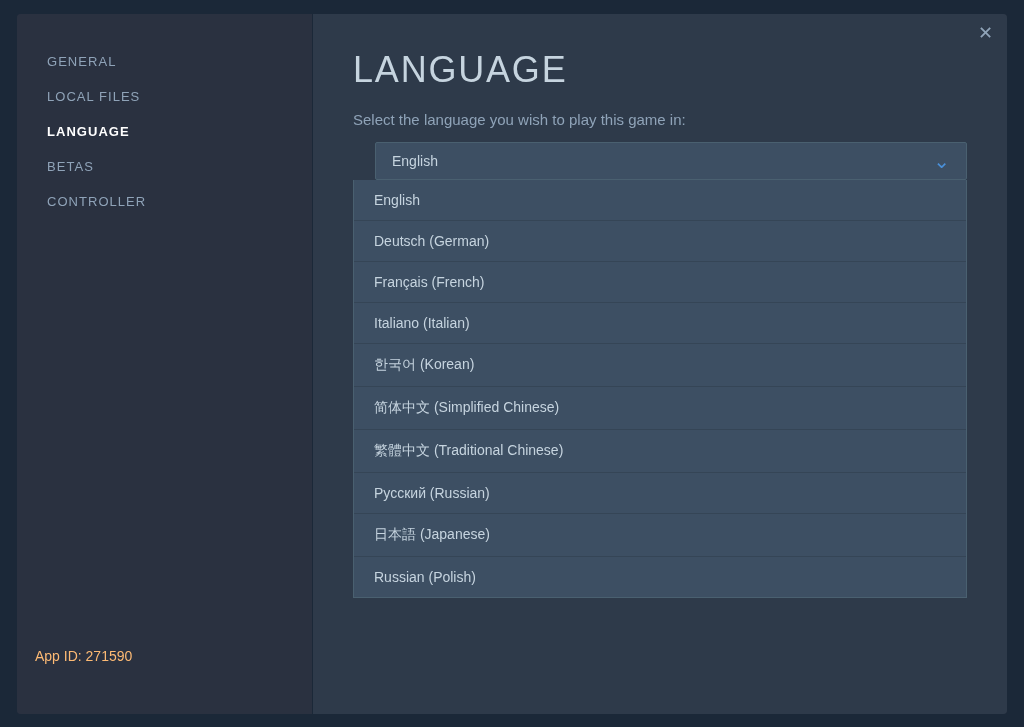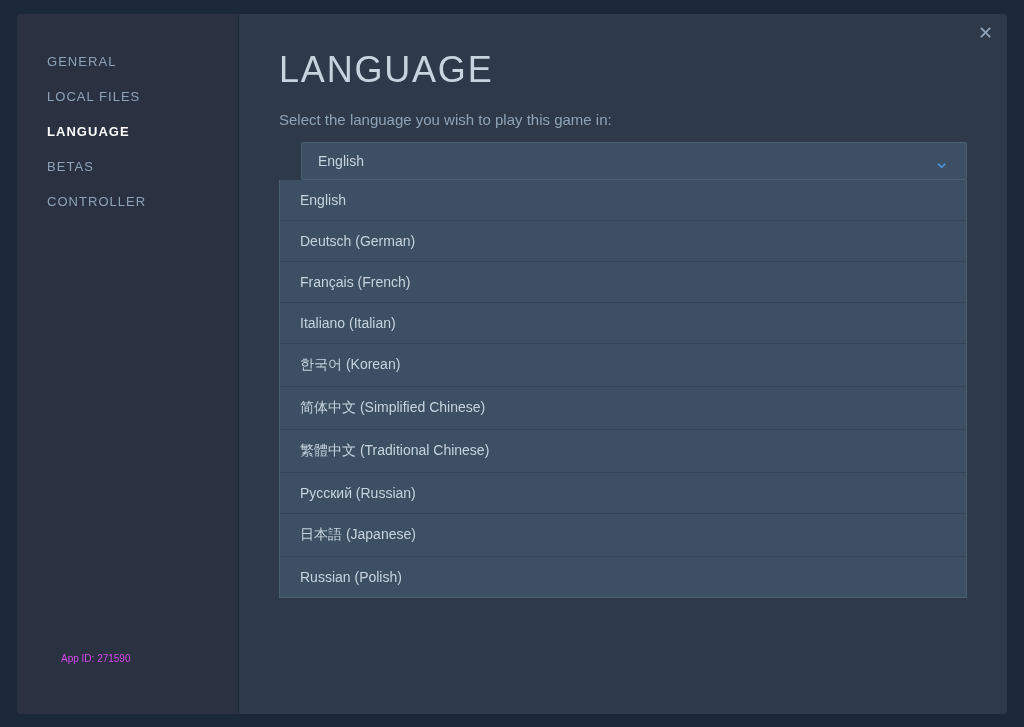--- a/index.html
+++ b/index.html
@@ -37,21 +37,21 @@
       font-size: 18px;
       cursor: pointer;
       z-index: 10;
       background: none;
       border: none;
       line-height: 1;
     }
 
     
     .sidebar {
-      width: 222px;
+      width: 296px;
       background: #2a3140;
       padding: 30px 0;
       display: flex;
       flex-direction: column;
       border-right: 1px solid #1b2838;
       flex-shrink: 0;
     }
 
     .sidebar-item {
       padding: 10px 30px;
@@ -63,23 +63,23 @@
       text-transform: uppercase;
     }
 
     .sidebar-item.active {
       color: #ffffff;
       font-weight: 700;
     }
 
     .sidebar-footer {
       margin-top: auto;
-      padding: 20px 44px;
-      color: #d946ef;
-      font-size: 10px;
+      padding: 20px 18px;
+      color: #fdba74;
+      font-size: 14px;
     }
 
     
     .main-content {
       flex: 1;
       padding: 35px 40px;
       background: #2e3a4a;
       overflow: hidden;
       position: relative;
     }

